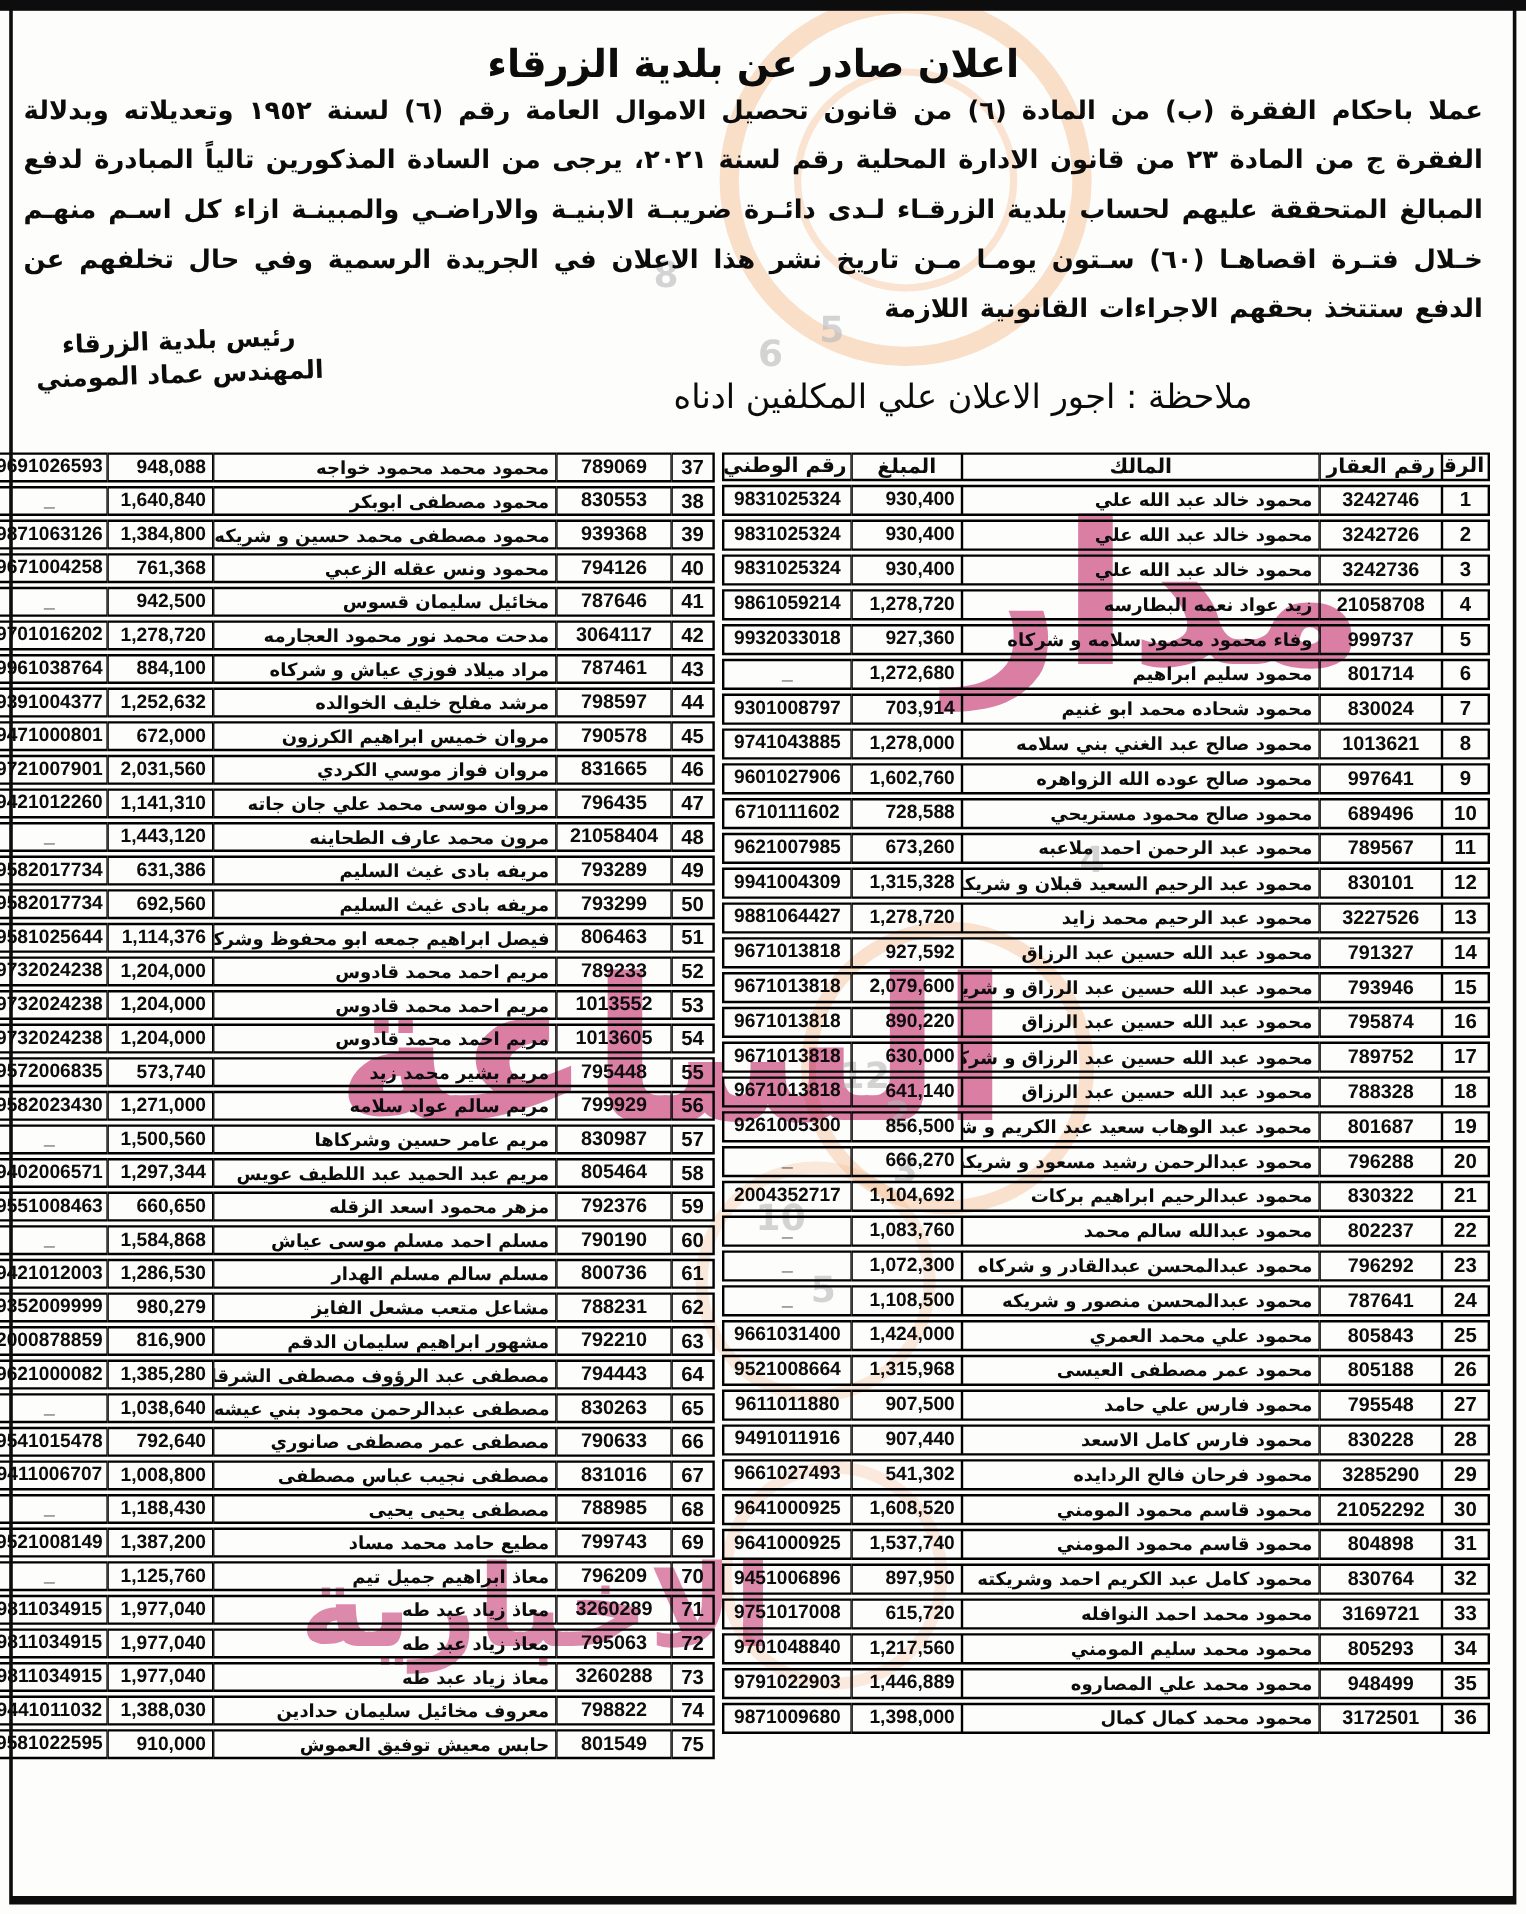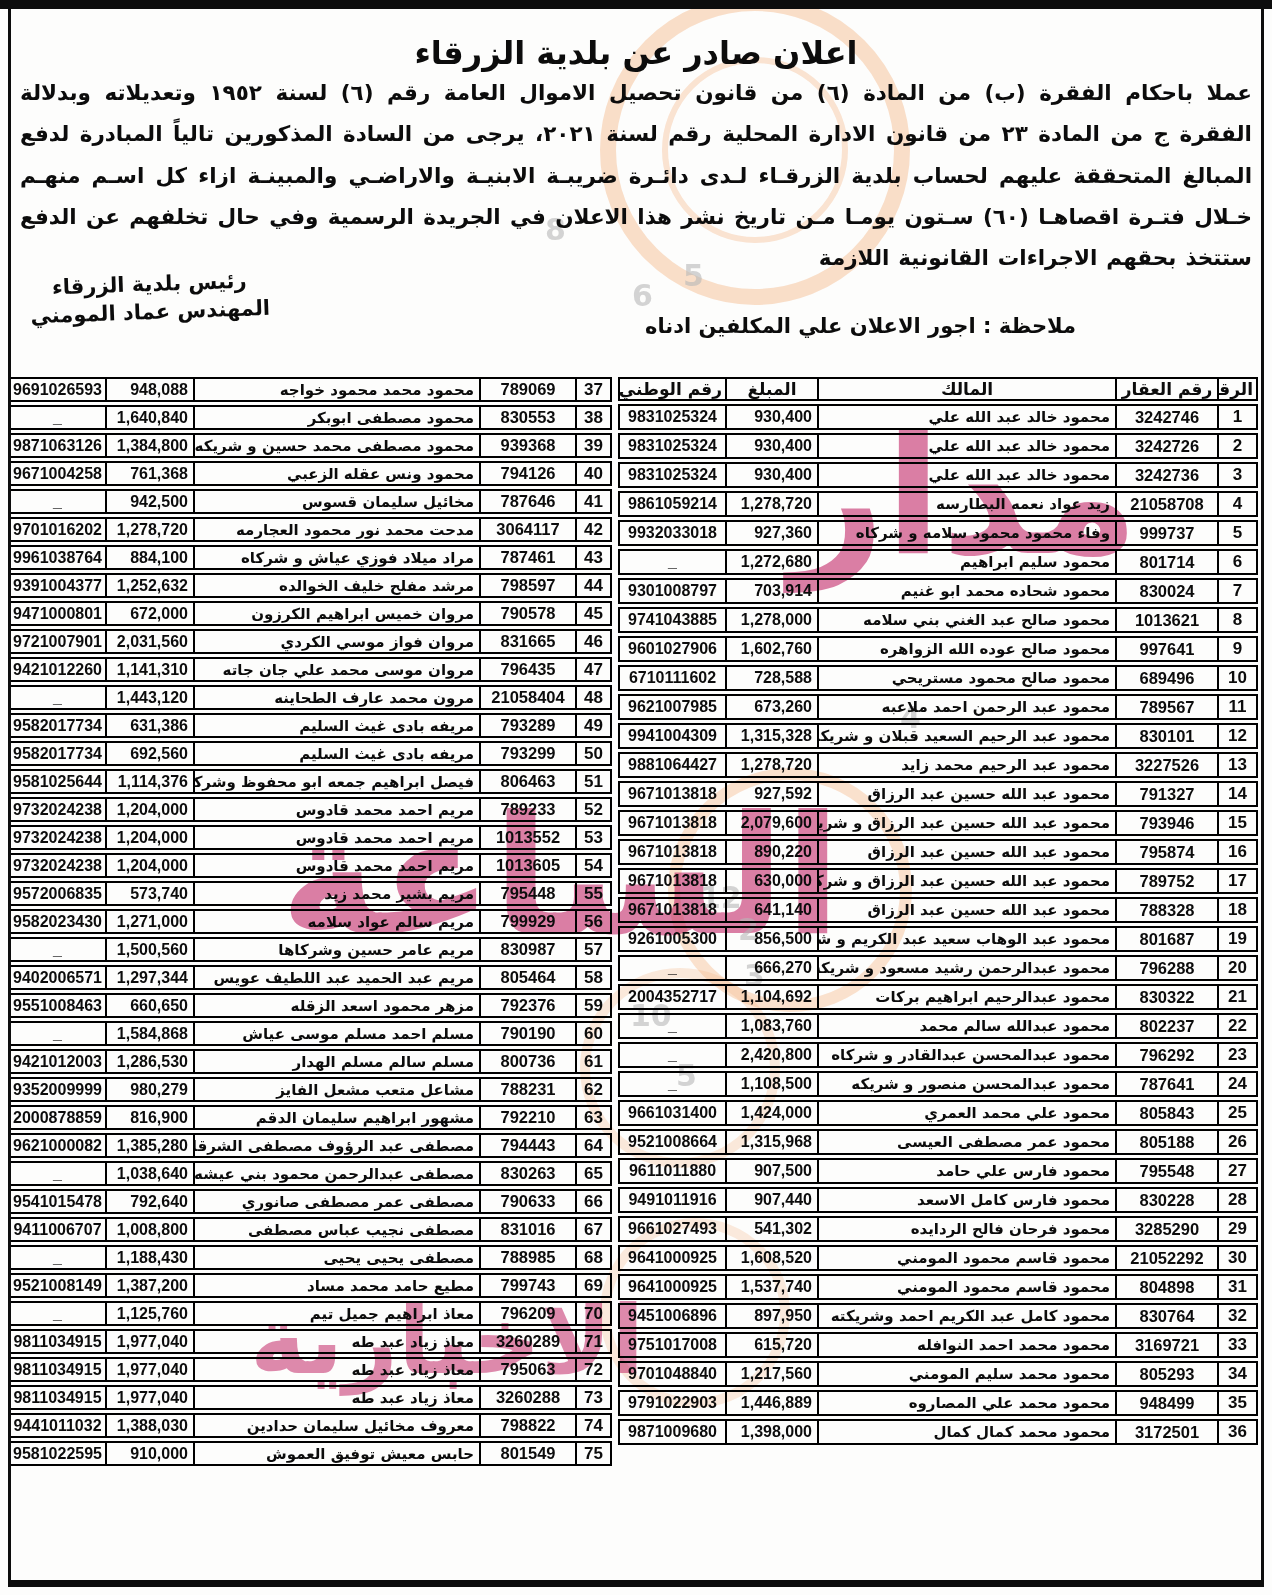--- a/index.html
+++ b/index.html
@@ -23,30 +23,30 @@
   .ring4  { left:600px; top:1218px; width:190px; height:190px; border:10px solid rgba(244,178,128,0.26); }
   .wm-word { position:absolute; color:#be185d; font-weight:bold; opacity:0.55; letter-spacing:4px; }
   .word1 { left:790px; top:400px; font-size:165px; }
   .word2 { left:280px; top:780px; font-size:165px; }
   .word3 { left:250px; top:1285px; font-size:95px; opacity:0.5; }
   .wm-digit { position:absolute; color:#b8b8b8; font-weight:bold; font-size:30px; opacity:0.6; }
   .d1 { left:545px; top:212px; } .d2 { left:900px; top:700px; } .d3 { left:683px; top:258px; }
   .d4 { left:632px; top:278px; } .d5 { left:700px; top:880px; } .d6 { left:738px; top:912px; }
   .d7 { left:744px; top:958px; } .d8 { left:630px; top:998px; } .d9 { left:676px; top:1058px; }
 
-  .content { position:relative; z-index:2; padding:22px 14px 0 14px; }
+  .content { position:relative; z-index:2; padding:22px 30px 0 14px; }
 
   .title { text-align:center; font-size:32px; font-weight:bold; margin-top:12px; }
   .body-text { font-size:21.5px; font-weight:bold; text-align:justify; line-height:1.92;
                padding:0 6px; word-spacing:1.5px; }
 
   .sig-note { position:relative; height:88px; }
   .signature { position:absolute; right:auto; left:16px; top:-8px; font-size:21px; font-weight:bold;
                text-align:center; line-height:1.35; transform:rotate(-2deg); }
-  .note { position:absolute; right:182px; top:36px; font-size:21px; font-weight:bold; }
+  .note { position:absolute; right:198px; top:36px; font-size:28px; font-weight:normal; }
 
   
   .tables { display:flex; gap:6px; margin-top:8px; align-items:flex-start; }
   table.t { border-collapse:separate; border-spacing:0 3px; table-layout:fixed; }
   .t-right { width:640px; }
   .t-left  { width:604px; }
   .t th, .t td { border:2px solid #000; border-left-width:1px; border-right-width:1px;
                  vertical-align:middle; overflow:hidden; white-space:nowrap; font-weight:bold;
                  padding:0 3px; background:transparent; }
   .t th:first-child, .t td:first-child { border-right-width:2px; }
@@ -279,21 +279,21 @@
               <td class="c-no">22</td>
               <td class="c-prop">802237</td>
               <td class="c-owner">محمود عبدالله سالم محمد</td>
               <td class="c-amt">1,083,760</td>
               <td class="c-nat">_</td>
             </tr>
             <tr>
               <td class="c-no">23</td>
               <td class="c-prop">796292</td>
               <td class="c-owner">محمود عبدالمحسن  عبدالقادر و شركاه</td>
-              <td class="c-amt">2,420,800</td>
+              <td class="c-amt">1,072,300</td>
               <td class="c-nat">_</td>
             </tr>
             <tr>
               <td class="c-no">24</td>
               <td class="c-prop">787641</td>
               <td class="c-owner">محمود عبدالمحسن منصور و شريكه</td>
               <td class="c-amt">1,108,500</td>
               <td class="c-nat">_</td>
             </tr>
             <tr>

